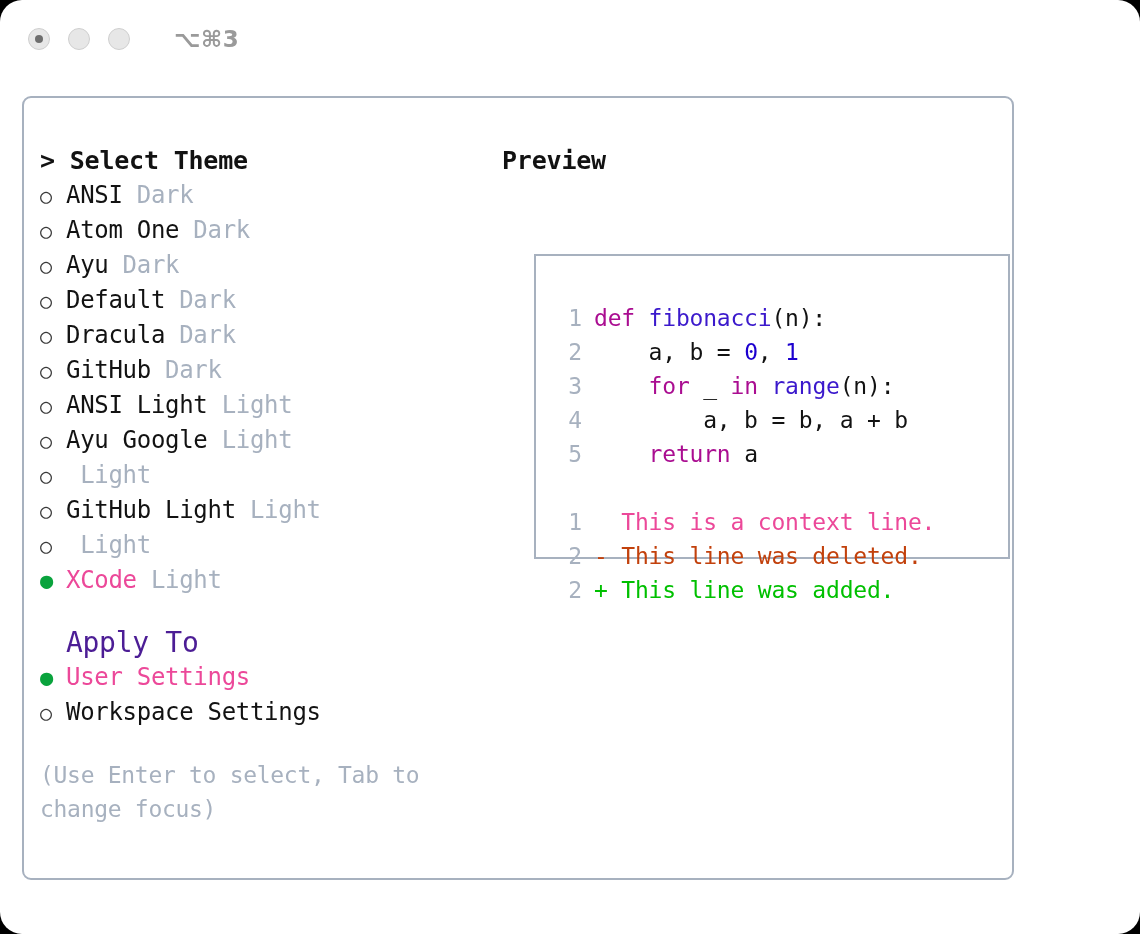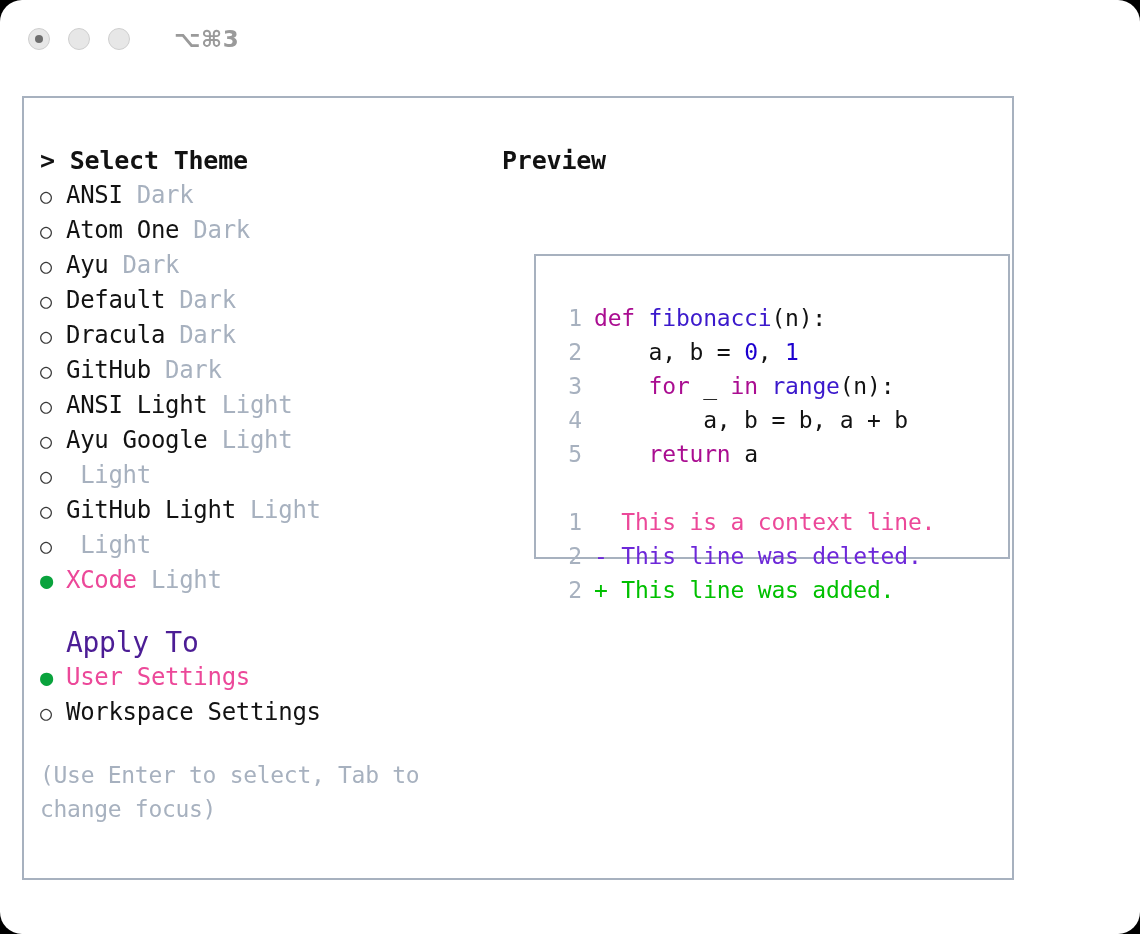--- a/index.html
+++ b/index.html
@@ -67,21 +67,21 @@
   }
 
   
   #panel {
     position: absolute;
     left: 22px;
     top: 96px;
     width: 992px;
     height: 784px;
     border: 2px solid #a7b1bf;
-    border-radius: 0;
+    border-radius: 9px;
     box-sizing: border-box;
     background: #ffffff;
   }
 
   
   #left-col {
     position: absolute;
     left: 16px;
     top: 46px;
     width: 440px;
@@ -180,21 +180,21 @@
     color: #a7b1bf;
     flex: none;
     margin-right: 12px;
   }
   .code-text { color: #121212; white-space: pre; }
   .kw  { color: #aa0d91; }
   .fn  { color: #3b19cc; }
   .num { color: #1c00cf; }
   .blank-line { height: 34px; }
   .ctx { color: #ec4899; }
-  .del { color: #6d28d9; text-align: right; }
+  .del { color: #c2410c; text-align: right; }
   .add { color: #00c000; }
 </style>
 </head>
 <body>
 
 <div id="window">
 
   <div id="titlebar">
     <div class="traffic-light">
       <div class="dot"></div>

